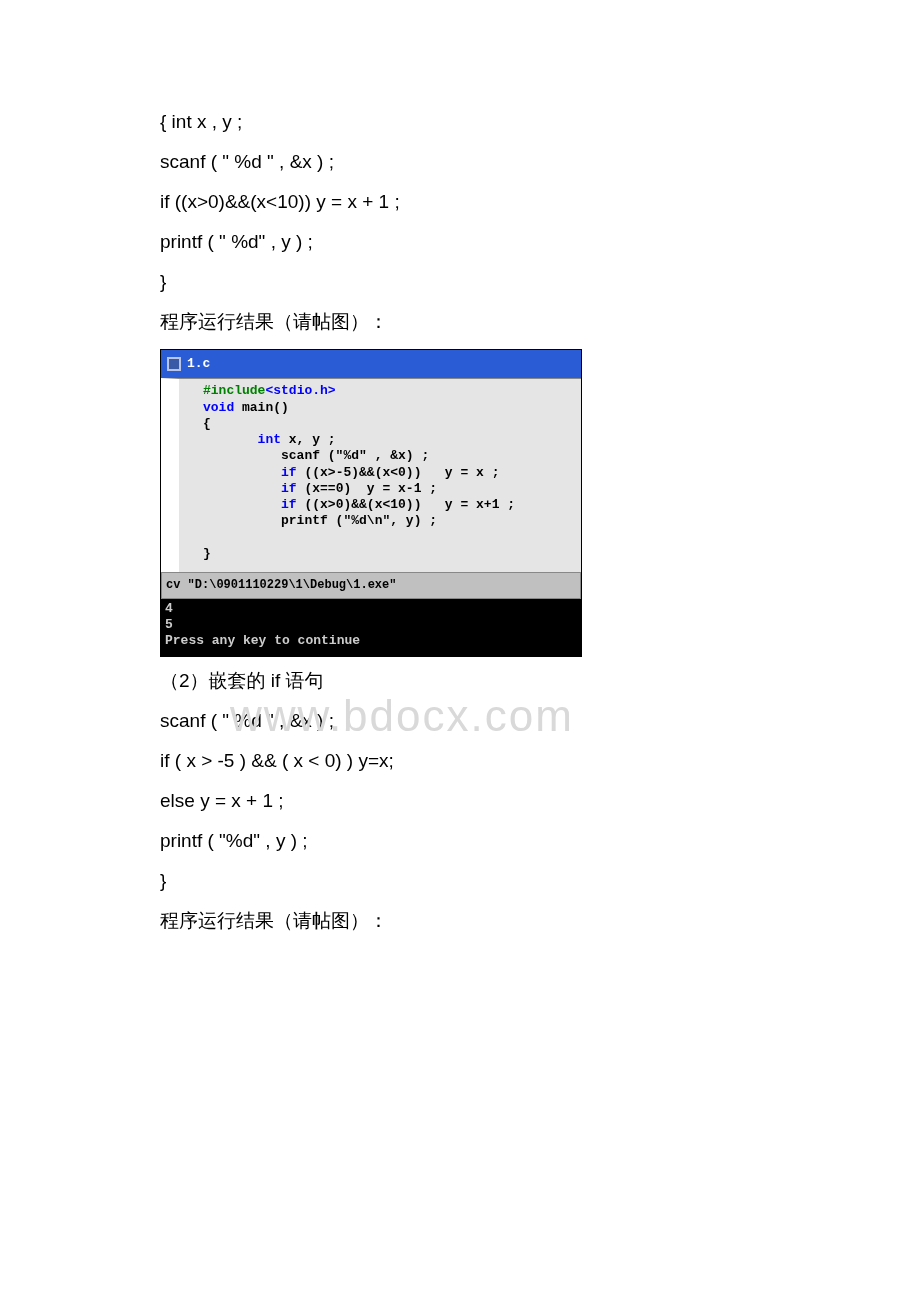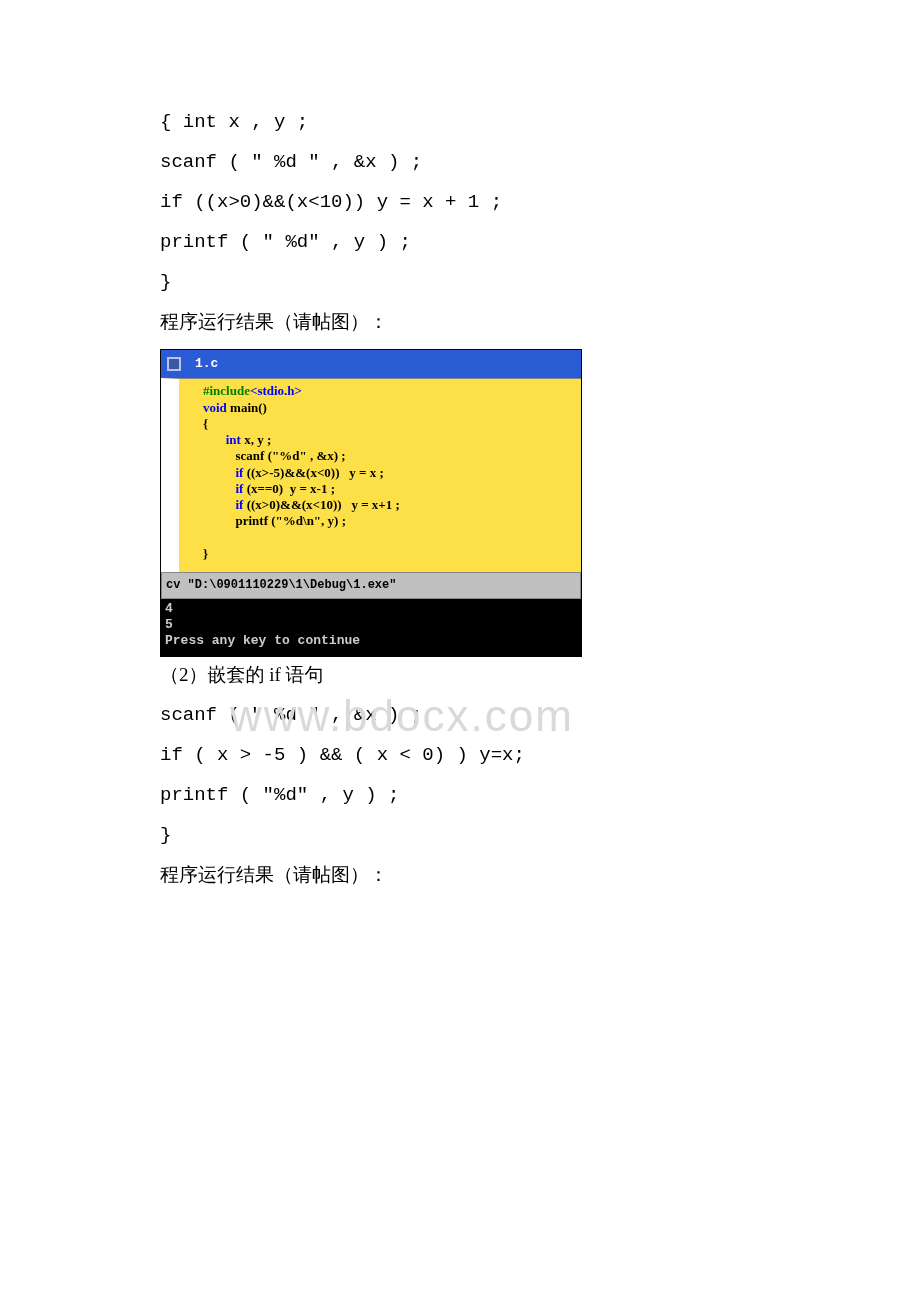--- a/index.html
+++ b/index.html
@@ -9,60 +9,60 @@
     font-family: "SimSun", "Times New Roman", serif;
     width: 920px;
   }
   .page {
     padding: 100px 160px 60px 160px;
     font-size: 19px;
     line-height: 1.9;
     color: #000;
   }
   .code-line {
-    font-family: Liberation Mono, monospace;
+    font-family: Liberation Sans, sans-serif;
     font-size: 19px;
     margin: 4px 0;
   }
   .cn-text {
-    font-family: Liberation Serif, serif;
+    font-family: Liberation Sans, sans-serif;
   }
   .ide-window {
     margin: 8px 0 0 0;
     width: 420px;
     border: 1px solid #000;
   }
   .ide-titlebar {
     background: #2a5cd6;
     color: #fff;
     font-family: "Courier New", monospace;
     font-size: 13px;
     font-weight: bold;
     padding: 2px 6px;
     display: flex;
     align-items: center;
-    gap: 14px;
+    gap: 6px;
   }
   .ide-titlebar-icon {
     width: 14px;
     height: 14px;
     background: #b8c4e8;
     display: inline-block;
     position: relative;
   }
   .ide-titlebar-icon::after {
     content: "";
     position: absolute;
     left: 2px; top: 2px; right: 2px; bottom: 2px;
     background: #3a5aa8;
   }
   .ide-code {
-    background: #fde047;
+    background: #e5e5e5;
     color: #000;
-    font-family: Liberation Serif, serif;
+    font-family: Liberation Mono, monospace;
     font-size: 13px;
     font-weight: bold;
     line-height: 1.25;
     padding: 4px 6px 10px 24px;
     white-space: pre;
     border-left: 18px solid #fff;
     border-top: 1px solid #888;
     position: relative;
   }
   .kw-blue { color: #0000ff; }
@@ -135,21 +135,22 @@
 
 }</div>
     <div class="console-window">
       <div class="console-titlepath">cv "D:\0901110229\1\Debug\1.exe"</div>
       <div class="console-body">4
 5
 Press any key to continue</div>
     </div>
   </div>
 
-  <div class="code-line cn-text" style="margin-top:0;">（2）嵌套的 if 语句</div>
+  <div class="code-line cn-text" style="margin-top:6px;">（2）嵌套的 if 语句</div>
 
   <div class="code-line">scanf ( " %d " , &amp;x ) ;</div>
   <div class="code-line">if ( x &gt; -5 ) &amp;&amp; ( x &lt; 0) ) y=x;</div>
+  <div class="code-line"> else y = x + 1 ;</div>
   <div class="code-line">printf ( "%d" , y ) ;</div>
   <div class="code-line"> }</div>
   <div class="code-line cn-text">程序运行结果（请帖图）：</div>
 
 </div>
 
 </body></html>

